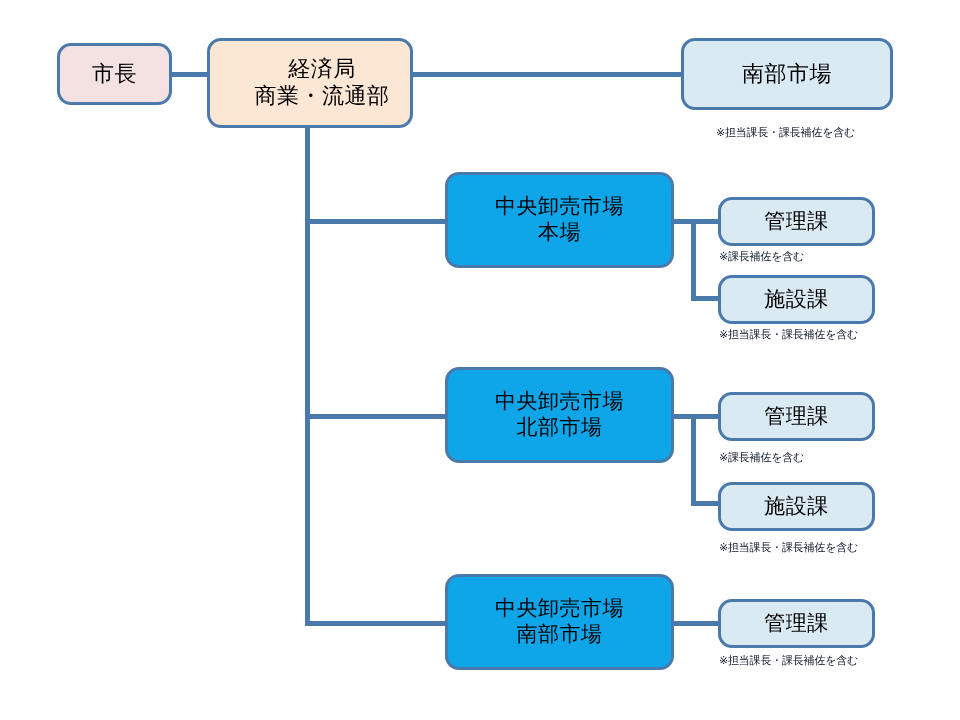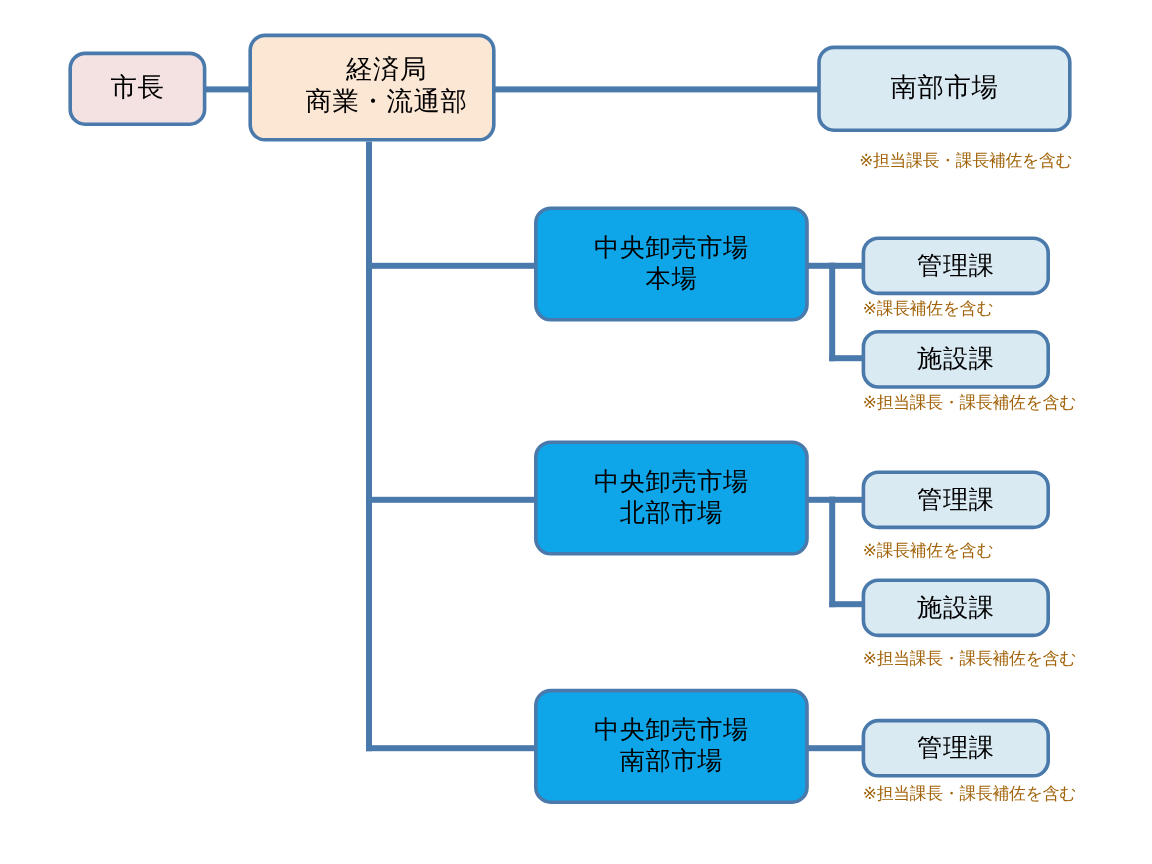--- a/index.html
+++ b/index.html
@@ -40,22 +40,22 @@
   .node.blue   { background: #daeaf3; }
   .node.green  { background: #0ea5e9; }
 
   .node-label { display: block; white-space: pre-line; }
 
   .sz-22 { font-size: 22px; }
   .sz-21 { font-size: 21px; }
 
   .note {
     position: absolute;
-    font-size: 14px;
-    color: #a16207;
+    font-size: 11px;
+    color: #0f172a;
     white-space: nowrap;
     letter-spacing: -0.2px;
     z-index: 3;
   }
 
   .link {
     position: absolute;
     background: #4a79ab;
     z-index: 1;
   }
@@ -86,21 +86,21 @@
   <div class="link" style="left:691px; top:414px; width:5px; height:92px;"></div>
   <div class="link" style="left:691px; top:414px; width:31px; height:5px;"></div>
   <div class="link" style="left:691px; top:501px; width:31px; height:5px;"></div>
 
   <div class="link" style="left:672px; top:621px; width:50px; height:5px;"></div>
 
   <div class="node pink sz-22" style="left:57px; top:43px; width:115px; height:62px;">
     <span class="node-label">市長</span>
   </div>
 
-  <div class="node peach sz-22" style="left:207px; top:28px; width:206px; height:90px;padding-left:24px;">
+  <div class="node peach sz-22" style="left:207px; top:38px; width:206px; height:90px;padding-left:24px;">
     <span class="node-label">経済局
 商業・流通部</span>
   </div>
 
   <div class="node blue sz-22" style="left:681px; top:38px; width:212px; height:72px;">
     <span class="node-label">南部市場</span>
   </div>
   <div class="note" style="left:716px; top:125px;">※担当課長・課長補佐を含む</div>
 
   <div class="node green sz-21" style="left:445px; top:172px; width:229px; height:96px;">

